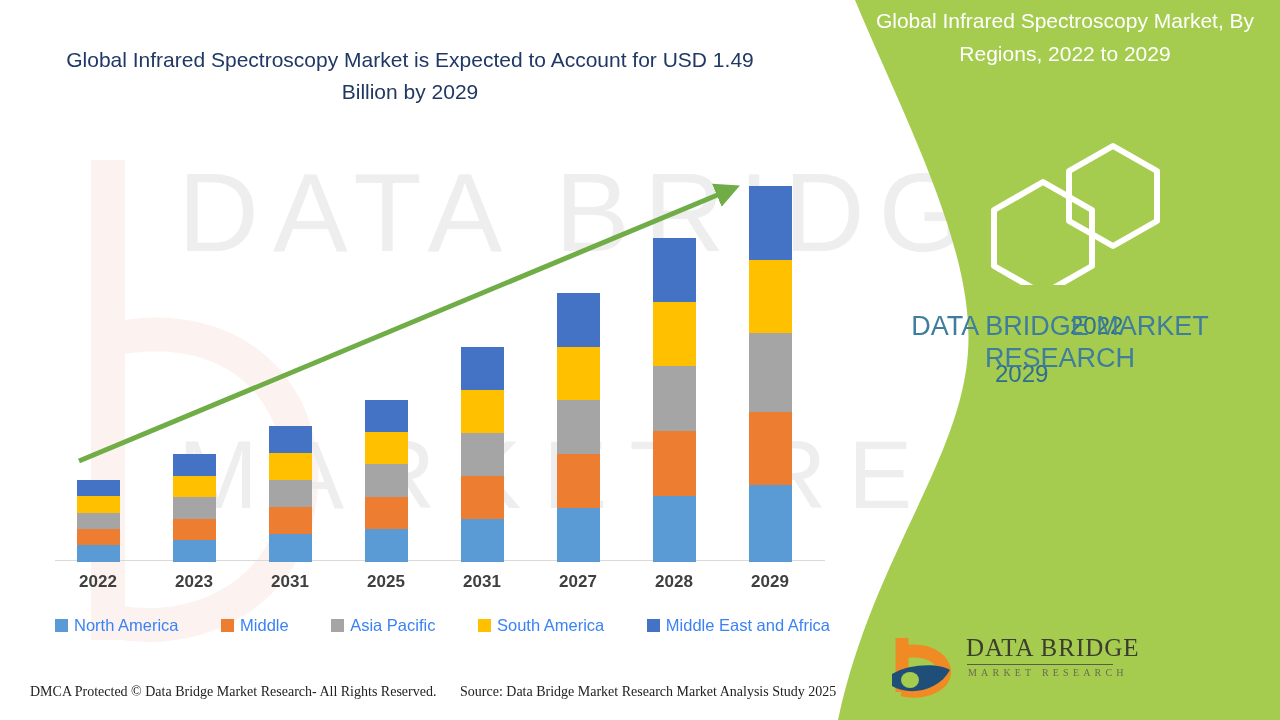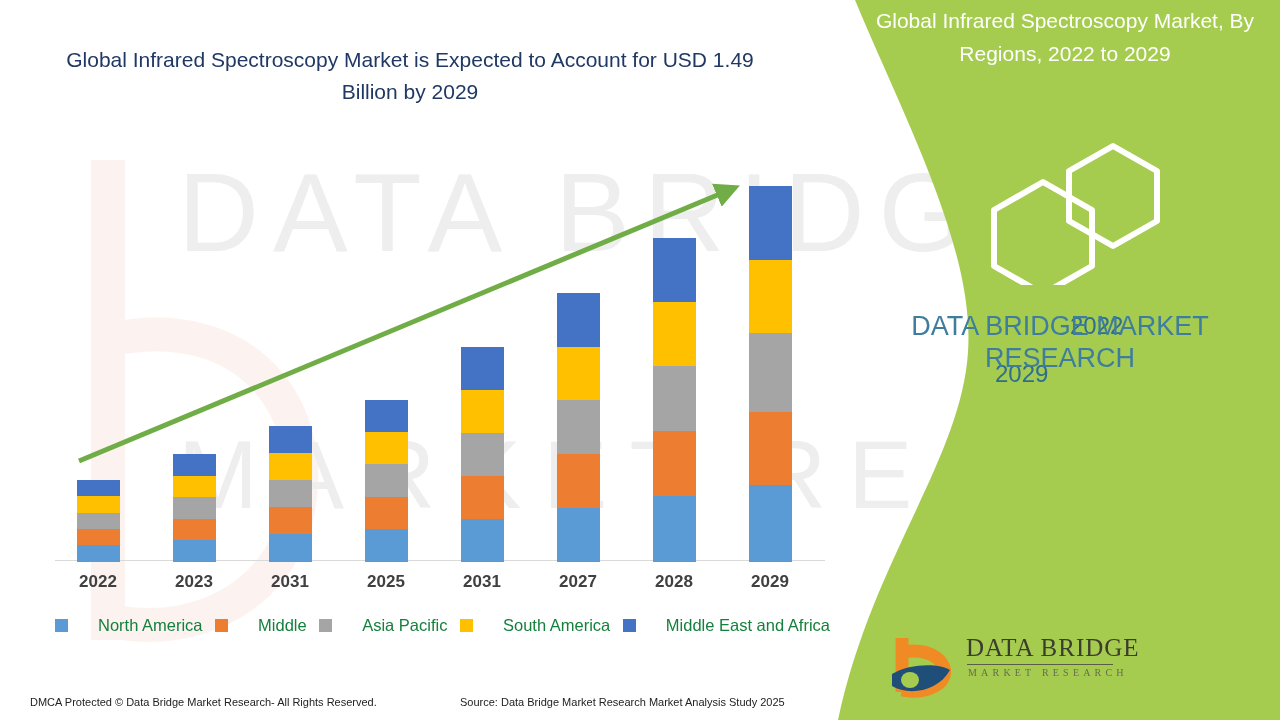--- a/index.html
+++ b/index.html
@@ -66,30 +66,30 @@
     font-size:17px; font-weight:bold; color:#404040;
   }
 
   
   #legend{
     position:absolute; left:55px; top:616px; width:775px;
     display:flex; justify-content:space-between; align-items:center;
   }
   .legend-item{ display:flex; align-items:center; gap:6px; }
   .legend-swatch{ width:13px; height:13px; flex:none; }
-  .legend-label{ font-size:16.5px; color:#15803d; white-space:nowrap;margin-left:24px; }
+  .legend-label{ font-size:16.5px; color:#3b82f6; white-space:nowrap; }
 
   
   #footer{
     position:absolute; left:0; top:684px; width:860px; height:26px;
   }
   .footer-text{
-    position:absolute; top:12px;
-    font-family:Liberation Sans, sans-serif;
-    font-size:11px; color:#222222; white-space:nowrap;
+    position:absolute; top:0;
+    font-family:Liberation Serif, serif;
+    font-size:14px; color:#222222; white-space:nowrap;
   }
   #footer-dmca{ left:30px; }
   #footer-source{ left:460px; }
 
   
   #green-panel{
     position:absolute; left:0; top:0; width:1280px; height:720px;
     pointer-events:none;
   }
   #right-content{

